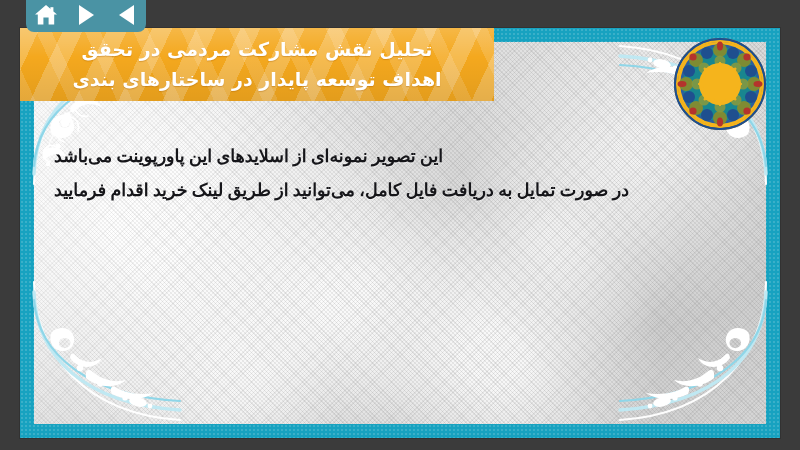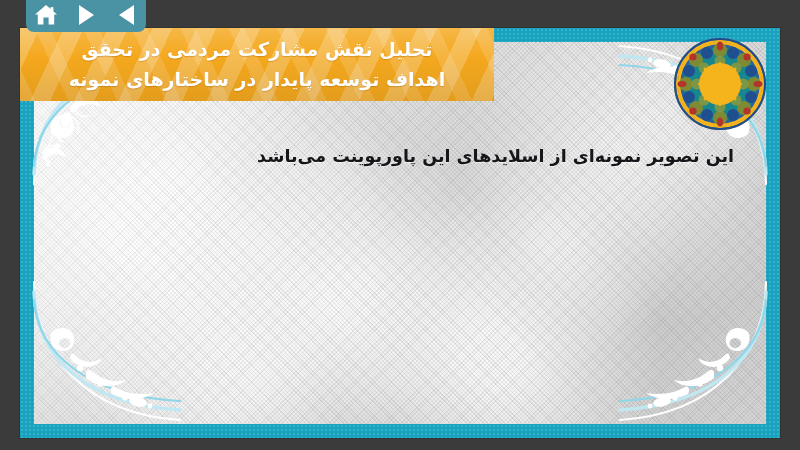--- a/index.html
+++ b/index.html
@@ -127,24 +127,25 @@
     position:absolute;right:12px;top:8px;
     width:96px;height:96px;
     z-index:35;
     border-radius:50%;
   }
 
   
   #body-text{
     position:absolute;left:0;right:0;top:112px;
     z-index:20;
-    text-align:right;
+    text-align:left;
     direction:rtl;
-    padding:0 46px;
+    padding:0 34px;
     box-sizing:border-box;
+    font-family:Liberation Serif, serif;
   }
   .body-line{
     color:#16161a;
     font-size:17.5px;
     font-weight:bold;
     line-height:1.92;
     white-space:nowrap;
     text-shadow:0 1px 0 rgba(255,255,255,.5);
   }
 </style>
@@ -270,21 +271,21 @@
           <circle cx="120" cy="22" r="2.4"></circle>
         <ellipse cx="108" cy="26" rx="9" ry="4.6" transform="rotate(-12 108 26)"></ellipse>
       </g>
     </svg>
   </div>
 
   <div id="title-banner">
     <div id="banner-pattern"></div>
     <div id="banner-glow"></div>
     <div class="title-line">تحلیل نقش مشارکت مردمی در تحقق</div>
-    <div class="title-line">اهداف توسعه پایدار در ساختارهای نمونه</div>
+    <div class="title-line">اهداف توسعه پایدار در ساختارهای بندی</div>
   </div>
 
   <div id="medallion">
     <svg width="96" height="96" viewBox="0 0 96 96">
       <circle cx="48" cy="48" r="46" fill="#f5b41c"></circle>
       <circle cx="48" cy="48" r="45" fill="none" stroke="#1f4f8f" stroke-width="2"></circle>
       <circle cx="48" cy="48" r="42" fill="#2b5f9e"></circle>
       <circle cx="48" cy="48" r="41" fill="none" stroke="#f5b41c" stroke-width="2.6"></circle>
       <circle cx="48" cy="48" r="37" fill="#18868f"></circle>
       <g>
@@ -330,15 +331,16 @@
         </g>
       </g>
       <circle cx="48" cy="48" r="21" fill="#f5b41c"></circle>
       <path d="M48 26 L54 34 L64 32 L62 42 L70 48 L62 54 L64 64 L54 62 L48 70 L42 62 L32 64 L34 54 L26 48 L34 42 L32 32 L42 34 Z" fill="#f5b41c" stroke="#f5b41c" stroke-width="1"></path>
       <circle cx="48" cy="48" r="45" fill="none" stroke="#1f4f8f" stroke-width="1.4"></circle>
     </svg>
   </div>
 
   <div id="body-text">
     <div class="body-line">این تصویر نمونه‌ای از اسلایدهای این پاورپوینت می‌باشد</div>
+    <div class="body-line">در صورت تمایل به دریافت فایل کامل، می‌توانید از طریق لینک خرید اقدام فرمایید</div>
   </div>
 
 </div>
 
 </body></html>

